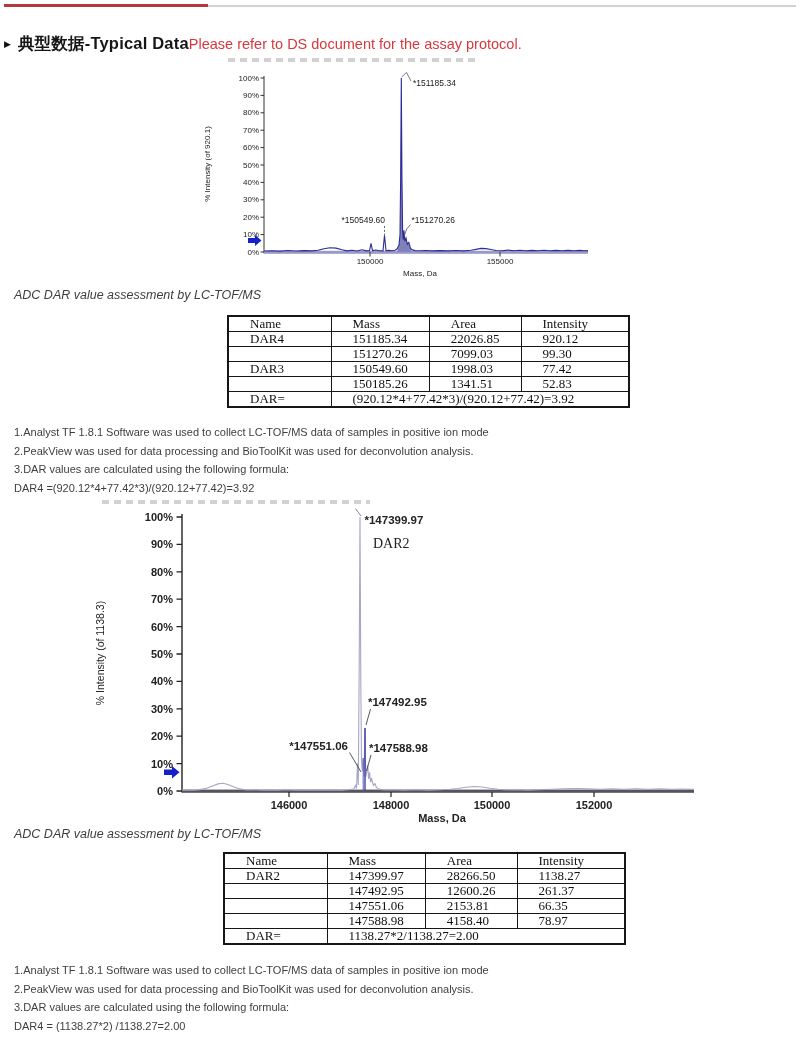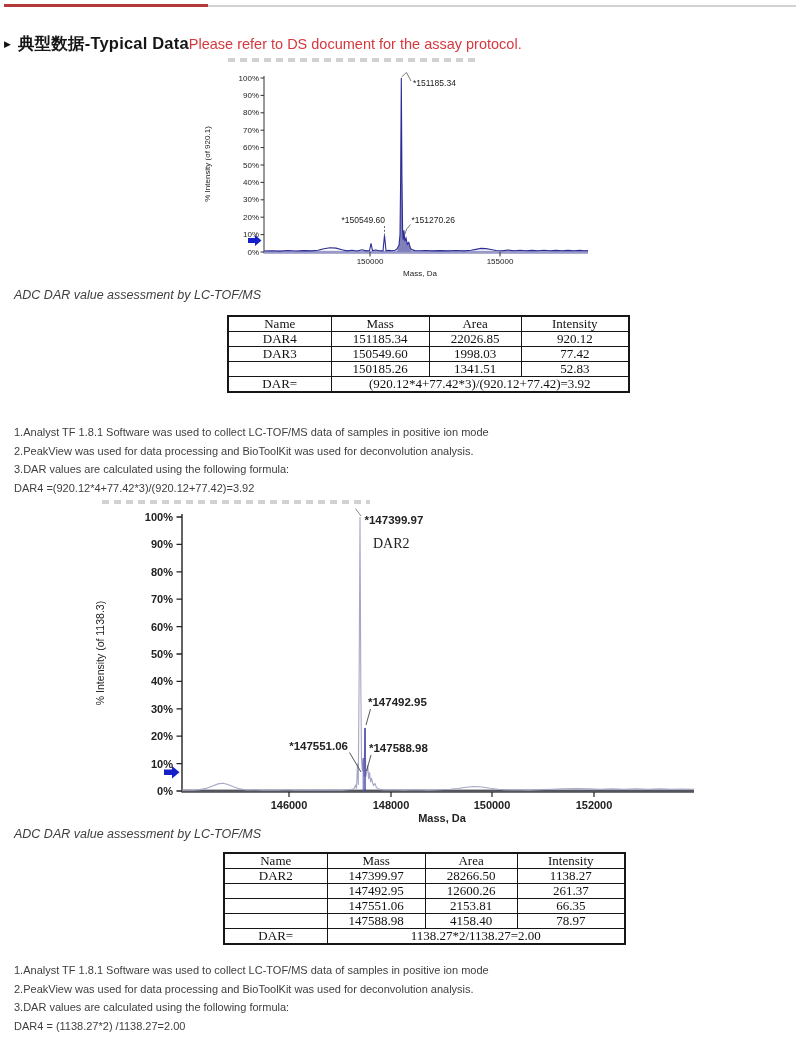--- a/index.html
+++ b/index.html
@@ -9,21 +9,21 @@
   .rule-red{left:4px;top:4px;width:204px;height:3px;background:#b5393b;}
   .rule-gray{left:208px;top:5px;width:588px;height:2px;background:#d2d2d2;}
   .title-row{left:4px;top:33px;display:flex;align-items:center;}
   .bullet{font-size:9px;color:#111;margin-right:7px;line-height:1;}
   .page-title{font-size:16.5px;font-weight:600;color:#161616;letter-spacing:.2px;}
   .protocol-note{font-size:14.5px;color:#d6383e;margin-left:0;}
   .caption{font-size:12.5px;color:#3e3e3e;font-style:italic;}
   .notes div{font-size:11px;color:#3e3e3e;line-height:18.6px;white-space:pre;}
   table.dar-table{border-collapse:collapse;border:2px solid #161616;
         font-family:"Liberation Serif",serif;font-size:13px;color:#111;}
-  table.dar-table td{border:1px solid #161616;text-align:center;padding:0 21px;
+  table.dar-table td{border:1px solid #161616;text-align:left;padding:0 21px;
         height:14px;line-height:14px;white-space:nowrap;}
   .artifact{height:4px;opacity:.45;
         background:repeating-linear-gradient(90deg,#9a9a9a 0 7px,transparent 7px 12px);}
   svg text{fill:#222;}
 </style>
 </head>
 <body>
 
 <div class="page">
 
@@ -95,20 +95,26 @@
       <td>Area</td>
       <td>Intensity</td>
     </tr>
     <tr>
       <td>DAR4</td>
       <td>151185.34</td>
       <td>22026.85</td>
       <td>920.12</td>
     </tr>
     <tr>
+      <td></td>
+      <td>151270.26</td>
+      <td>7099.03</td>
+      <td>99.30</td>
+    </tr>
+    <tr>
       <td>DAR3</td>
       <td>150549.60</td>
       <td>1998.03</td>
       <td>77.42</td>
     </tr>
     <tr>
       <td></td>
       <td>150185.26</td>
       <td>1341.51</td>
       <td>52.83</td>

